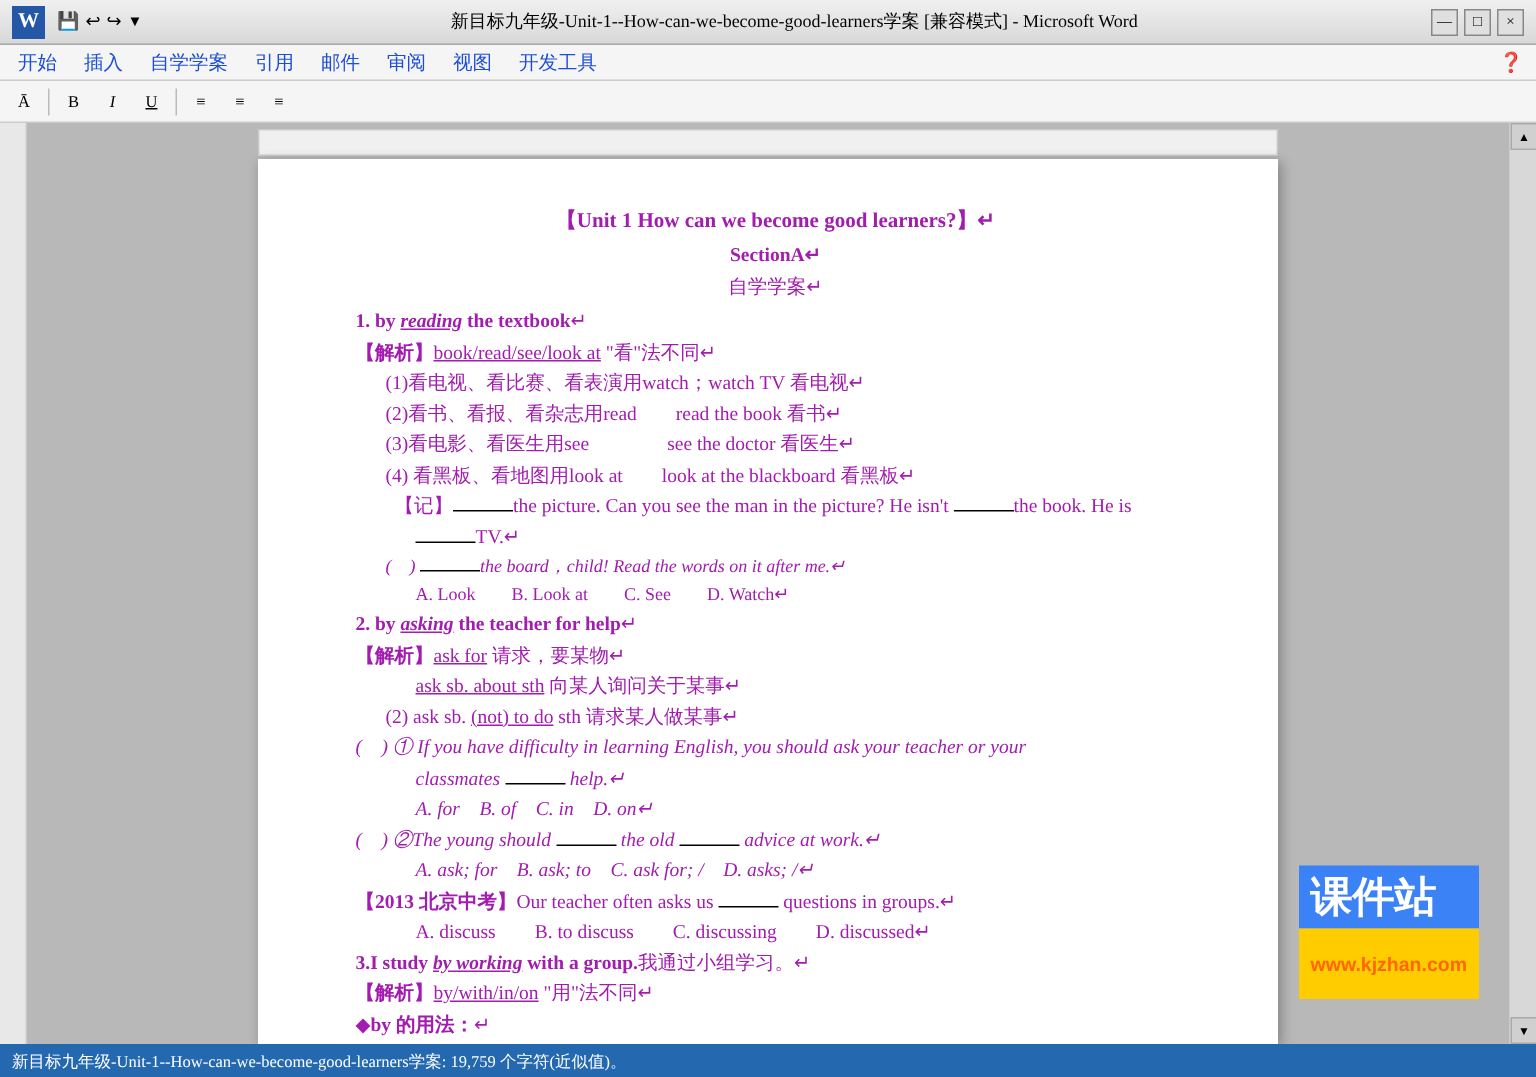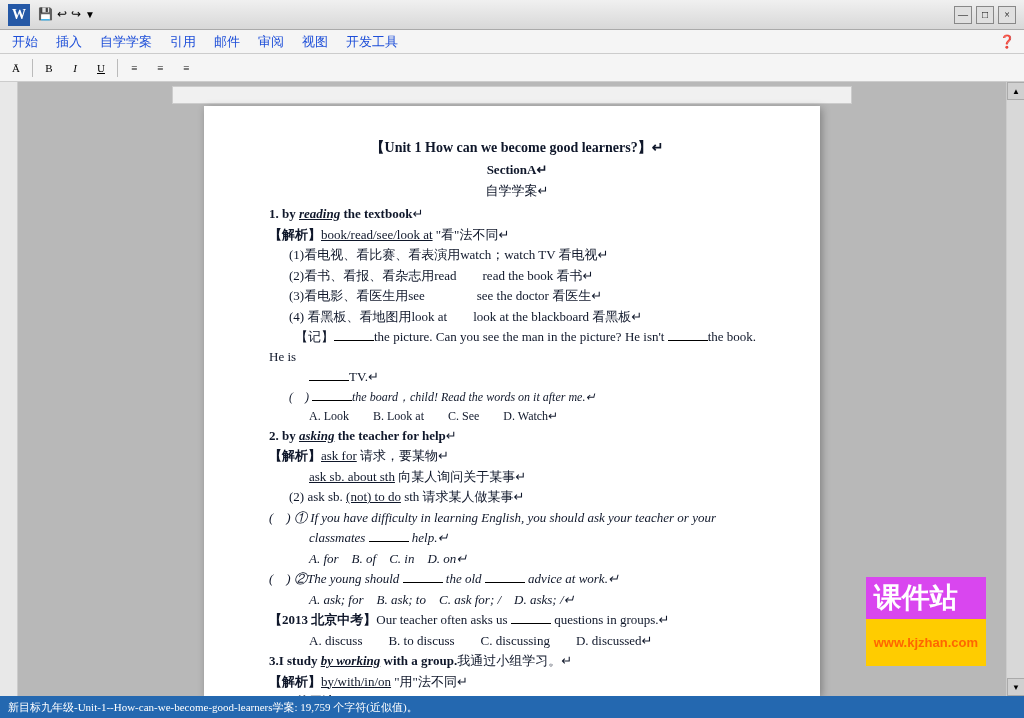--- a/index.html
+++ b/index.html
@@ -120,28 +120,28 @@
       display: flex;
       align-items: center;
       font-size: 9px;
       color: #666;
       padding: 0 40px;
       flex-shrink: 0;
     }
 
     
     #page {
-      width: 616px;
+      width: 680px;
       background: #fff;
       padding: 30px 55px 20px 65px;
       flex: 1;
       overflow-y: auto;
       font-size: 13px;
       line-height: 1.5;
-      color: #0f172a;
+      color: #a21caf;
       box-shadow: 2px 2px 8px rgba(0,0,0,0.3);
     }
 
     
     #right-sidebar {
       width: 18px;
       background: #e8e8e8;
       border-left: 1px solid #ccc;
       display: flex;
       flex-direction: column;
@@ -200,21 +200,21 @@
     .blank-sm { display: inline-block; width: 40px; border-bottom: 1px solid #000; }
 
     
     #watermark {
       position: absolute;
       bottom: 30px;
       right: 20px;
       z-index: 10;
     }
     #watermark .wm-top {
-      background: #d946ef;
+      background: #3b82f6;
       color: #fff;
       font-size: 28px;
       font-weight: bold;
       padding: 2px 8px;
       font-family: sans-serif;
     }
     #watermark .wm-bottom {
       background: #ffcc00;
       color: #ff6600;
       font-size: 13px;
@@ -252,20 +252,21 @@
 <div id="title-bar">
   <div style="display:flex;align-items:center;gap:4px;">
     <div class="app-icon">W</div>
     <div class="quick-access">
       <span style="font-size:12px;">💾</span>
       <span style="font-size:12px;">↩</span>
       <span style="font-size:12px;">↪</span>
       <span style="font-size:10px;">▼</span>
     </div>
   </div>
+  <div class="title-text">新目标九年级-Unit-1--How-can-we-become-good-learners学案 [兼容模式] - Microsoft Word</div>
   <div class="window-controls">
     <div class="win-btn">—</div>
     <div class="win-btn">□</div>
     <div class="win-btn" style="background:#e0e0e0;">×</div>
   </div>
 </div>
 
 <div id="menu-bar">
   <div class="menu-item">开始</div>
   <div class="menu-item">插入</div>

